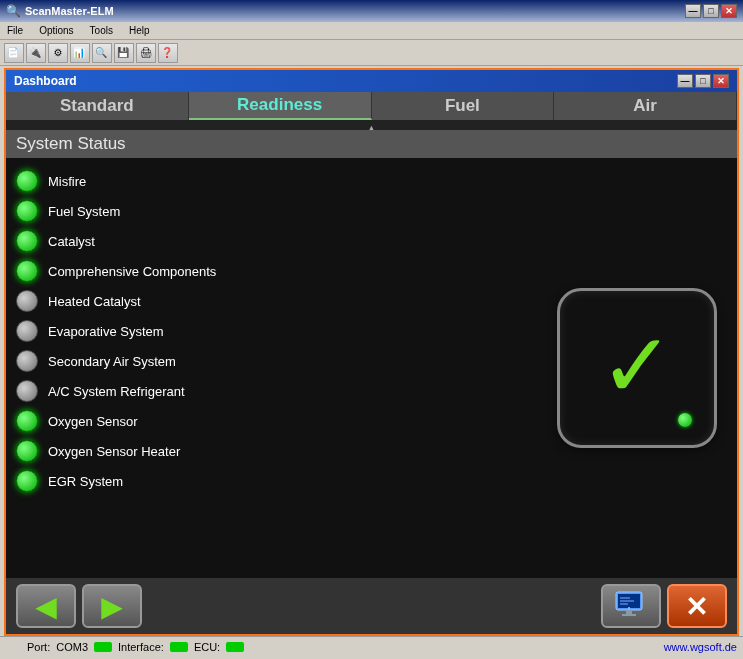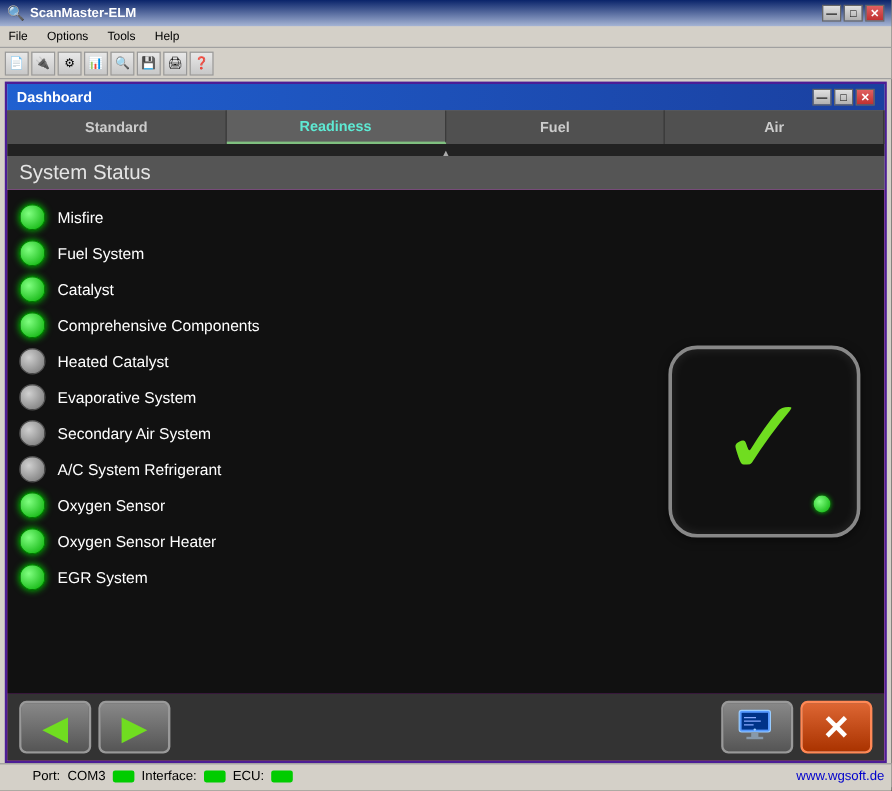--- a/index.html
+++ b/index.html
@@ -105,21 +105,21 @@
       background: #404040;
       display: flex;
       height: 28px;
     }
     .tab {
       flex: 1;
       display: flex;
       align-items: center;
       justify-content: center;
       color: #cccccc;
-      font-size: 12px;
+      font-size: 17px;
       font-weight: bold;
       cursor: pointer;
       background: #505050;
       border-right: 1px solid #333;
     }
     .tab.active {
       background: #606060;
       color: #5eead4;
       border-bottom: 2px solid #80c080;
     }
@@ -285,21 +285,21 @@
       border-radius: 2px;
       display: inline-block;
     }
     .status-bar-right {
       color: #0000cc;
       font-size: 11px;
     }
 
     .dashboard-container {
       margin: 2px 4px 0 4px;
-      border: 2px solid #4c1d95;
+      border: 2px solid #f97316;
       display: flex;
       flex-direction: column;
       height: 568px;
     }
 
     .content-wrapper {
       display: flex;
       flex-direction: column;
       flex: 1;
       background: #a21caf;

